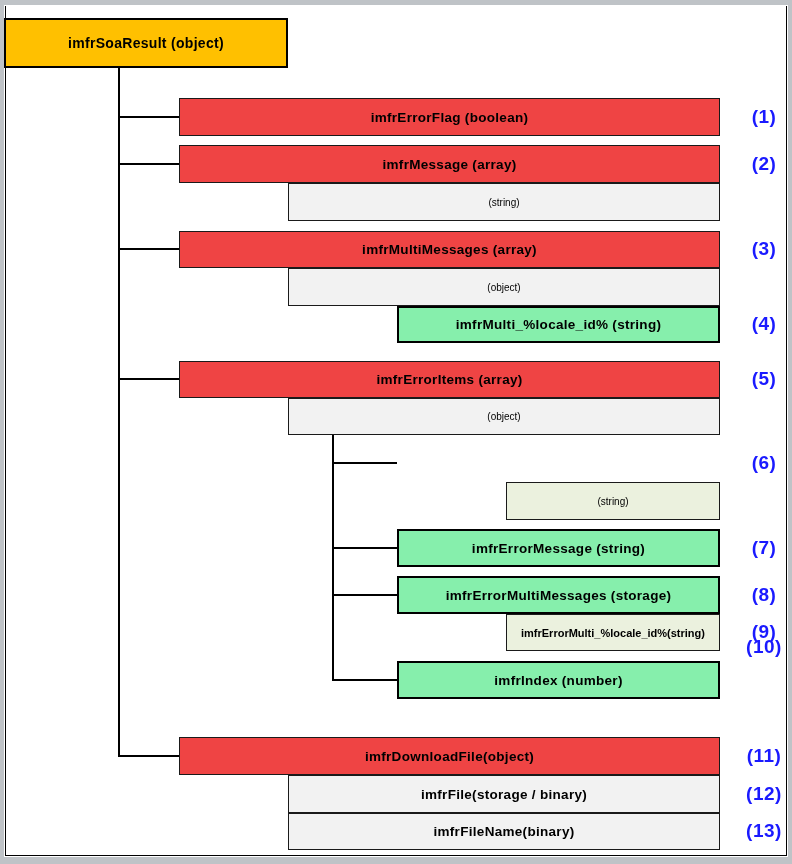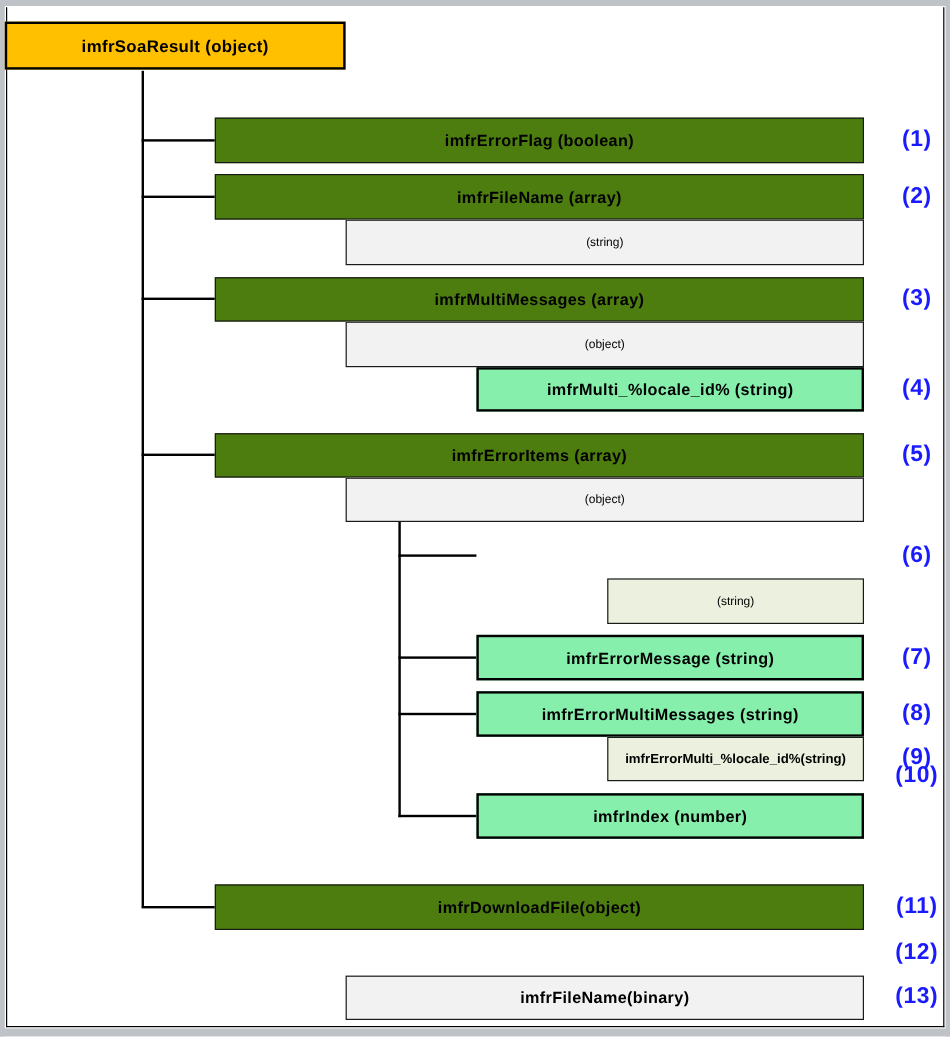--- a/index.html
+++ b/index.html
@@ -16,21 +16,21 @@
   
   .frameline{position:absolute;background:#000000;}
   
   .line{position:absolute;background:#000000;}
   
   .box{
     position:absolute;box-sizing:border-box;display:flex;align-items:center;justify-content:center;
     font-size:13.5px;font-weight:bold;color:#000000;letter-spacing:0.3px;white-space:nowrap;
   }
   .root{background:#FFC000;border:2px solid #000000;font-size:14px;}
-  .blue{background:#4d7c0f;border:1.5px solid #1a1a1a;}
+  .blue{background:#ef4444;border:1.5px solid #1a1a1a;}
   .gray{background:#F2F2F2;border:1.5px solid #1a1a1a;}
   .peach{background:#86efac;border:2px solid #000000;}
   .green{background:#EBF1DE;border:1.5px solid #1a1a1a;}
   .item-label{font-weight:normal;font-size:10px;letter-spacing:0;}
   .small-label{font-size:11px;letter-spacing:0;}
   
   .num{
     position:absolute;left:736px;width:56px;height:26px;line-height:26px;text-align:center;
     color:#1a1aff;font-size:19px;font-weight:bold;letter-spacing:0.5px;
   }
@@ -54,44 +54,45 @@
   <div class="line" style="left:118px;top:163px;width:61px;height:2px;"></div>
   <div class="line" style="left:118px;top:248px;width:61px;height:2px;"></div>
   <div class="line" style="left:118px;top:378px;width:61px;height:2px;"></div>
   <div class="line" style="left:118px;top:755px;width:61px;height:2px;"></div>
   <div class="line" style="left:332px;top:435px;width:2px;height:246px;"></div>
   <div class="line" style="left:332px;top:462px;width:65px;height:2px;"></div>
   <div class="line" style="left:332px;top:547px;width:65px;height:2px;"></div>
   <div class="line" style="left:332px;top:594px;width:65px;height:2px;"></div>
   <div class="line" style="left:332px;top:679px;width:65px;height:2px;"></div>
 
-  <div class="box root" style="left:4px;top:18px;width:284px;height:40px;">imfrSoaResult (object)</div>
+  <div class="box root" style="left:4px;top:18px;width:284px;height:50px;">imfrSoaResult (object)</div>
 
   <div class="box blue" style="left:179px;top:98px;width:541px;height:38px;">imfrErrorFlag (boolean)</div>
 
-  <div class="box blue" style="left:179px;top:145px;width:541px;height:38px;">imfrFileName (array)</div>
+  <div class="box blue" style="left:179px;top:145px;width:541px;height:38px;">imfrMessage (array)</div>
   <div class="box gray item-label" style="left:288px;top:183px;width:432px;height:38px;">(string)</div>
 
   <div class="box blue" style="left:179px;top:231px;width:541px;height:37px;">imfrMultiMessages (array)</div>
   <div class="box gray item-label" style="left:288px;top:268px;width:432px;height:38px;">(object)</div>
   <div class="box peach" style="left:397px;top:306px;width:323px;height:37px;">imfrMulti_%locale_id% (string)</div>
 
   <div class="box blue" style="left:179px;top:361px;width:541px;height:37px;">imfrErrorItems (array)</div>
   <div class="box gray item-label" style="left:288px;top:398px;width:432px;height:37px;">(object)</div>
 
   <div class="box green item-label" style="left:506px;top:482px;width:214px;height:38px;">(string)</div>
 
   <div class="box peach" style="left:397px;top:529px;width:323px;height:38px;text-align:center;">imfrErrorMessage (string)</div>
 
-  <div class="box peach" style="left:397px;top:576px;width:323px;height:38px;">imfrErrorMultiMessages (string)</div>
+  <div class="box peach" style="left:397px;top:576px;width:323px;height:38px;">imfrErrorMultiMessages (storage)</div>
   <div class="box green small-label" style="left:506px;top:614px;width:214px;height:37px;">imfrErrorMulti_%locale_id%(string)</div>
 
   <div class="box peach" style="left:397px;top:661px;width:323px;height:38px;">imfrIndex (number)</div>
 
   <div class="box blue" style="left:179px;top:737px;width:541px;height:38px;">imfrDownloadFile(object)</div>
+  <div class="box gray" style="left:288px;top:775px;width:432px;height:38px;">imfrFile(storage / binary)</div>
   <div class="box gray" style="left:288px;top:813px;width:432px;height:37px;">imfrFileName(binary)</div>
 
   <div class="num" style="top:104px;">(1)</div>
   <div class="num" style="top:151px;">(2)</div>
   <div class="num" style="top:236px;">(3)</div>
   <div class="num" style="top:311px;">(4)</div>
   <div class="num" style="top:366px;">(5)</div>
   <div class="num" style="top:450px;">(6)</div>
   <div class="num" style="top:535px;">(7)</div>
   <div class="num" style="top:582px;">(8)</div>

